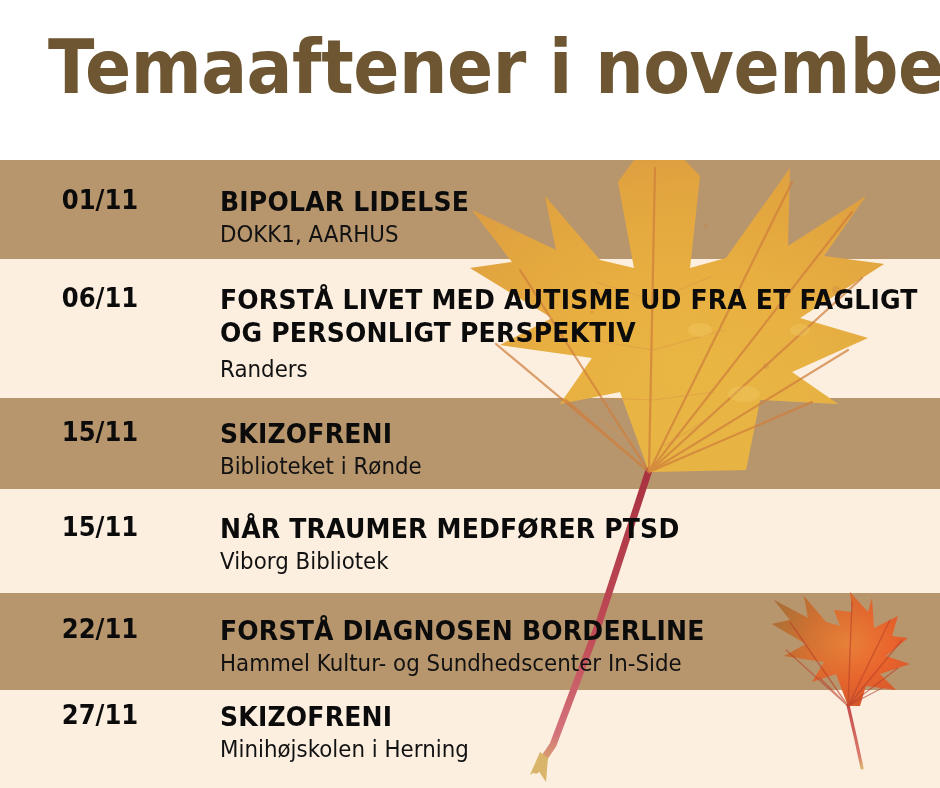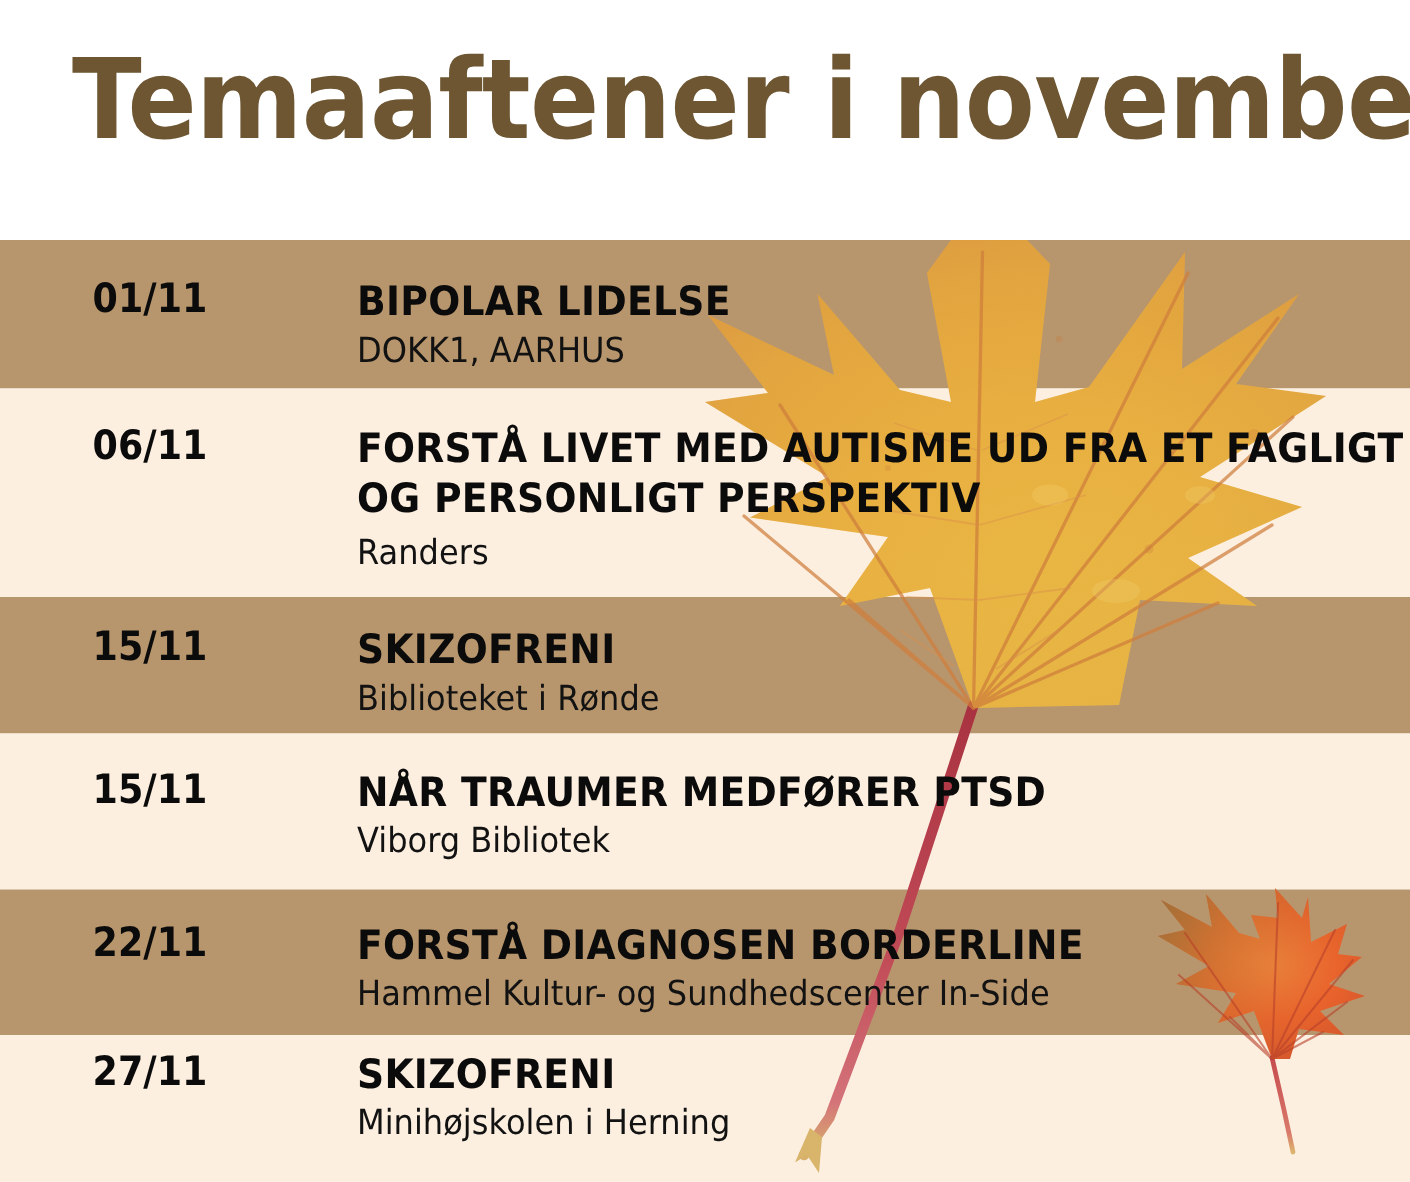--- a/index.html
+++ b/index.html
@@ -76,21 +76,21 @@
     font-family: "DejaVu Sans", sans-serif;
     font-weight: bold;
     font-size: 27px;
     line-height: 30px;
     color: #0b0b0b;
     transform: scaleX(0.90);
     transform-origin: center top;
   }
   .row-body {
     position: absolute;
-    left: 238px;
+    left: 220px;
     width: 700px;
   }
   .row-title {
     font-family: "DejaVu Sans", sans-serif;
     font-weight: bold;
     font-size: 27px;
     line-height: 33px;
     letter-spacing: 0.2px;
     color: #0b0b0b;
     transform: scaleX(0.93);

